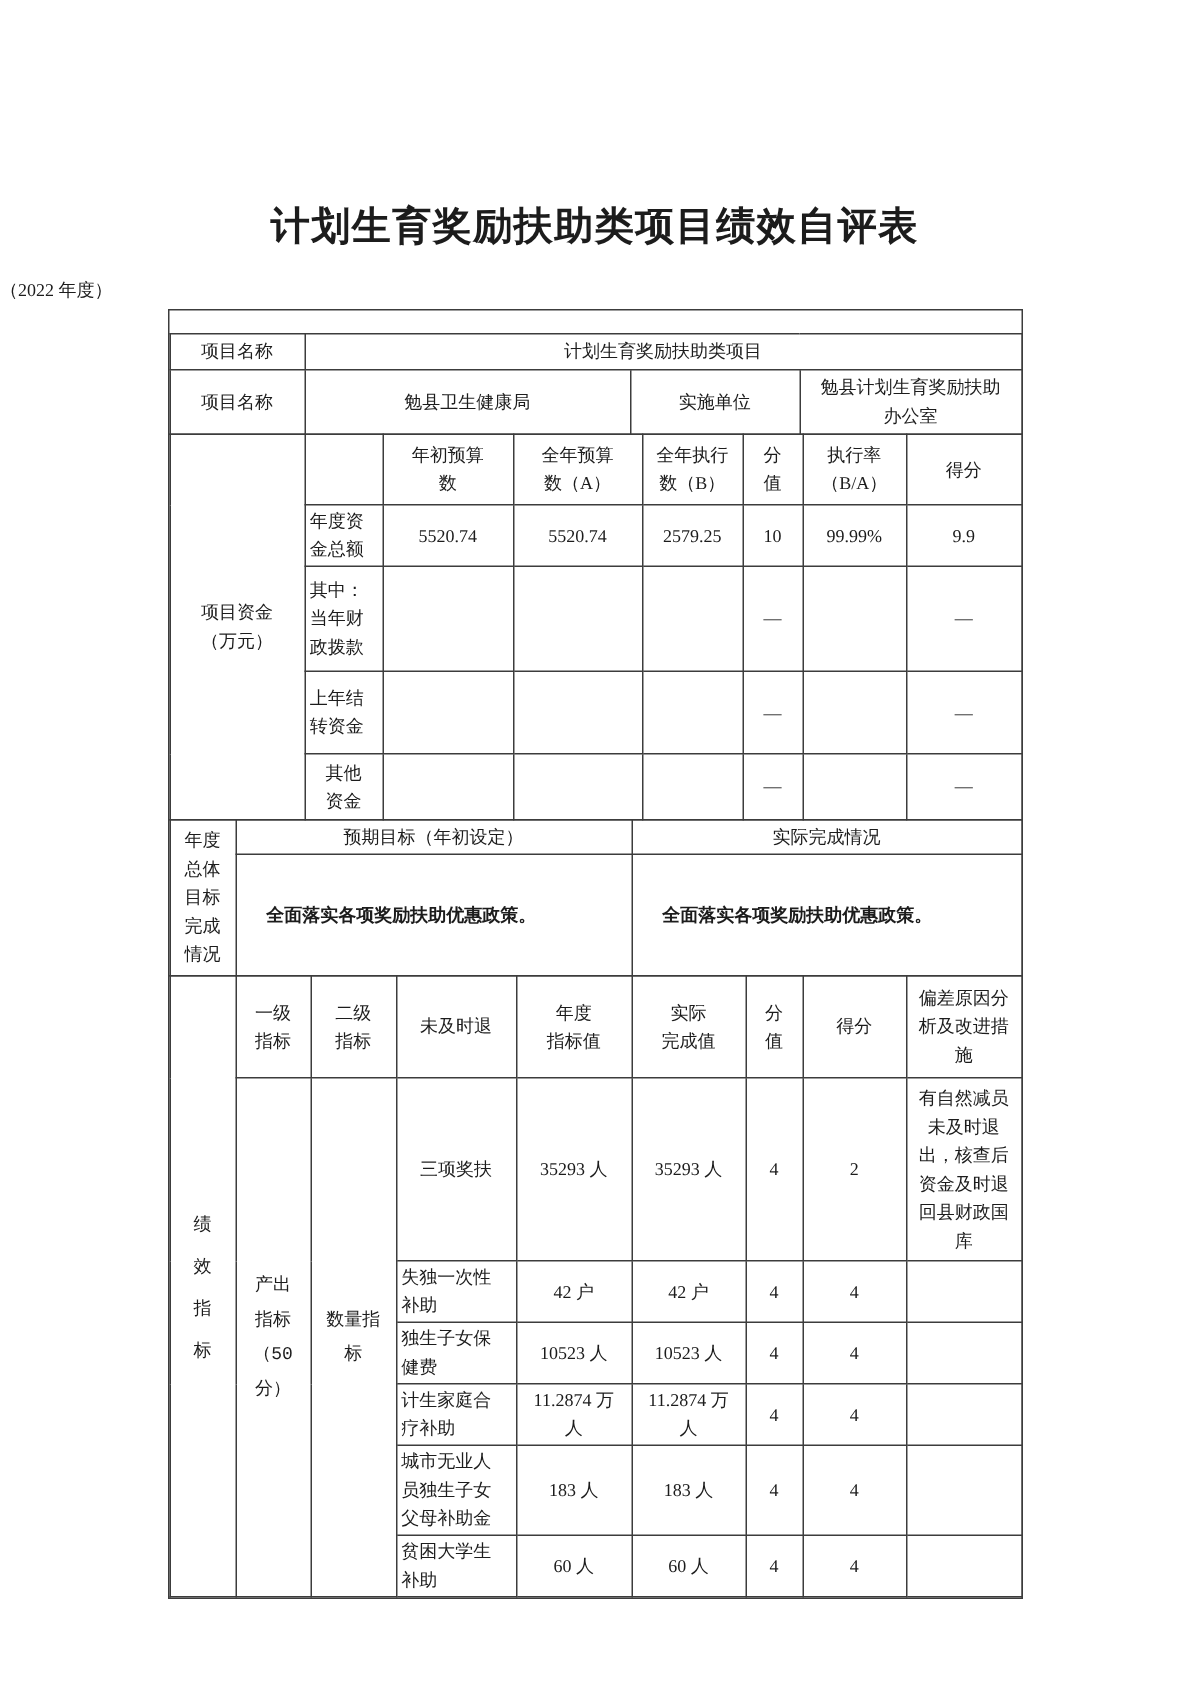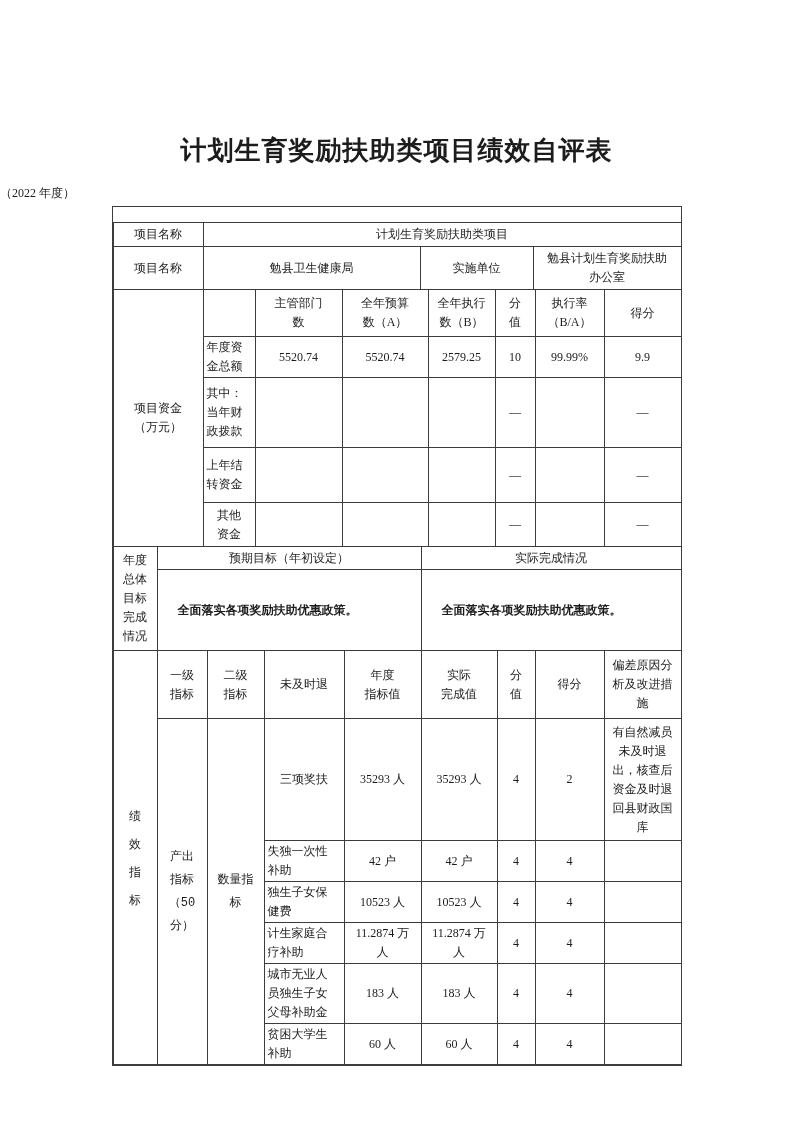--- a/index.html
+++ b/index.html
@@ -82,21 +82,21 @@
           <col style="width:67px">
           <col style="width:40px">
           <col style="width:69px">
           <col style="width:77px">
         </colgroup>
       <tbody>
           <tr style="height:47px">
         <td rowspan="5">项目资金
 （万元）</td>
         <td></td>
-        <th>主管部门
+        <th>年初预算
 数</th>
         <th>全年预算
 数（A）</th>
         <th>全年执行
 数（B）</th>
         <th>分
 值</th>
         <th>执行率
 （B/A）</th>
         <th>得分</th>

